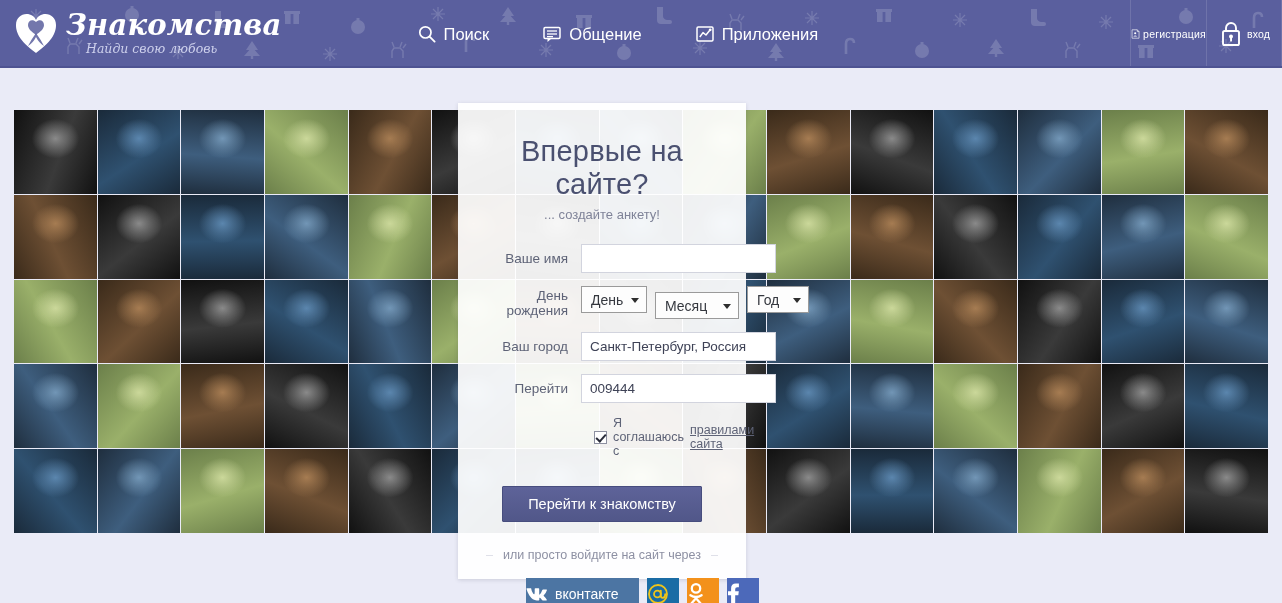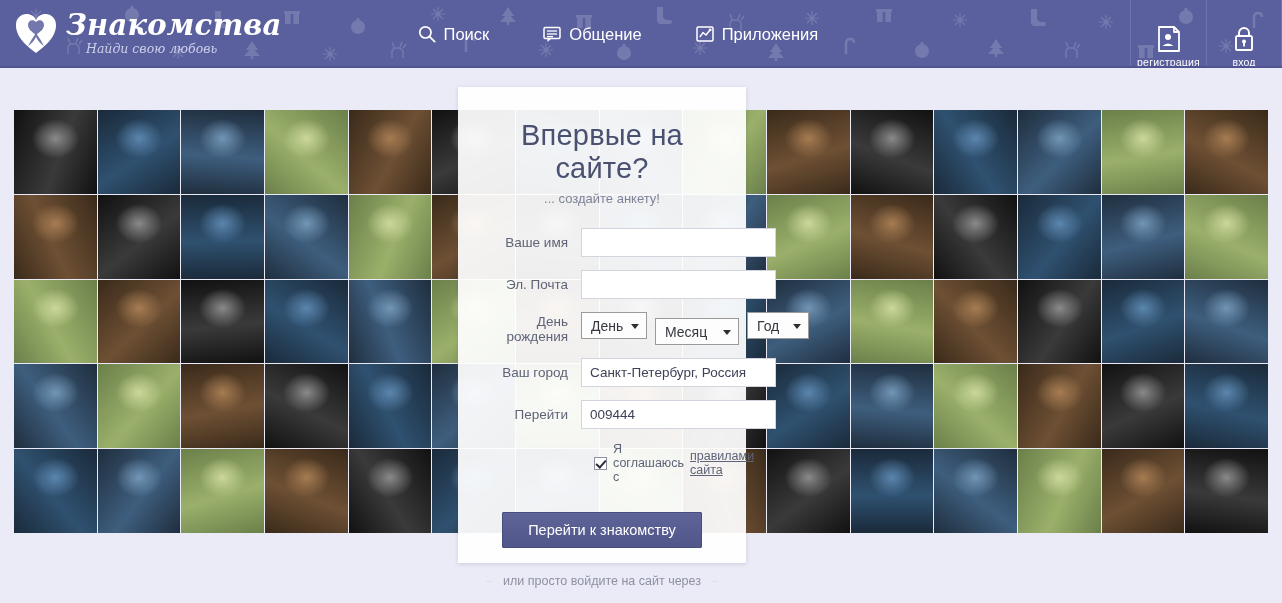--- a/index.html
+++ b/index.html
@@ -62,22 +62,22 @@
     color: #ffffff; font-size: 16.5px;
     cursor: pointer; text-decoration: none;
     white-space: nowrap;
   }
   .nav-item .nav-icon { width: 18px; height: 18px; display: block; flex: none; }
 
   
   .auth { margin-left: auto; display: flex; height: 68px; }
   .auth-item {
     width: 76px; height: 68px;
-    display: flex; flex-direction: column;
-    align-items: center; justify-content: flex-end;
+    display: flex; 
+    align-items: center; justify-content: center;
     gap: 3px; cursor: pointer;
     border-left: 1px solid rgba(255,255,255,.13);
   }
   .auth-item:last-child { border-right: 1px solid rgba(255,255,255,.13); }
   .auth-icon { width: 26px; height: 28px; display: block; }
   .auth-label { font-size: 10.5px; color: #ffffff; letter-spacing: .2px; }
 
   
   .mosaic {
     position: absolute; left: 14px; top: 110px;
@@ -85,21 +85,21 @@
     display: grid;
     grid-template-columns: repeat(15, 1fr);
     grid-template-rows: repeat(5, 1fr);
     gap: 1px;
     overflow: hidden;
   }
   .tile { width: 100%; height: 100%; background-size: cover; }
 
   
   .card {
-    position: absolute; left: 458px; top: 87px;
+    position: absolute; left: 458px; top: 103px;
     width: 288px; height: 476px;
     background: rgba(255,255,255,.93);
     box-shadow: 0 1px 4px rgba(60,60,90,.18);
     padding: 24px 28px 0 28px;
     z-index: 5;
   }
   .card-title {
     text-align: center;
     font-size: 29px;
     color: #4a5070;
@@ -433,24 +433,20 @@
 <div class="card">
 
   <h1 class="card-title">Впервые на сайте?</h1>
   <div class="card-sub">... создайте анкету!</div>
 
   <div class="field-row">
     <div class="field-label">Ваше имя</div>
     <input class="field-input" type="text" value="" style="">
   </div>
 
-  <div class="field-row">
-    <div class="field-label">Эл. Почта</div>
-    <input class="field-input" type="text" value="" style="">
-  </div>
 
   <div class="field-row">
     <div class="field-label">День рождения</div>
     <div class="field-selects">
       <div class="sel day">
         <span>День</span>
         <span class="caret"></span>
       </div>
       <div class="sel month">
         <span>Месяц</span>

